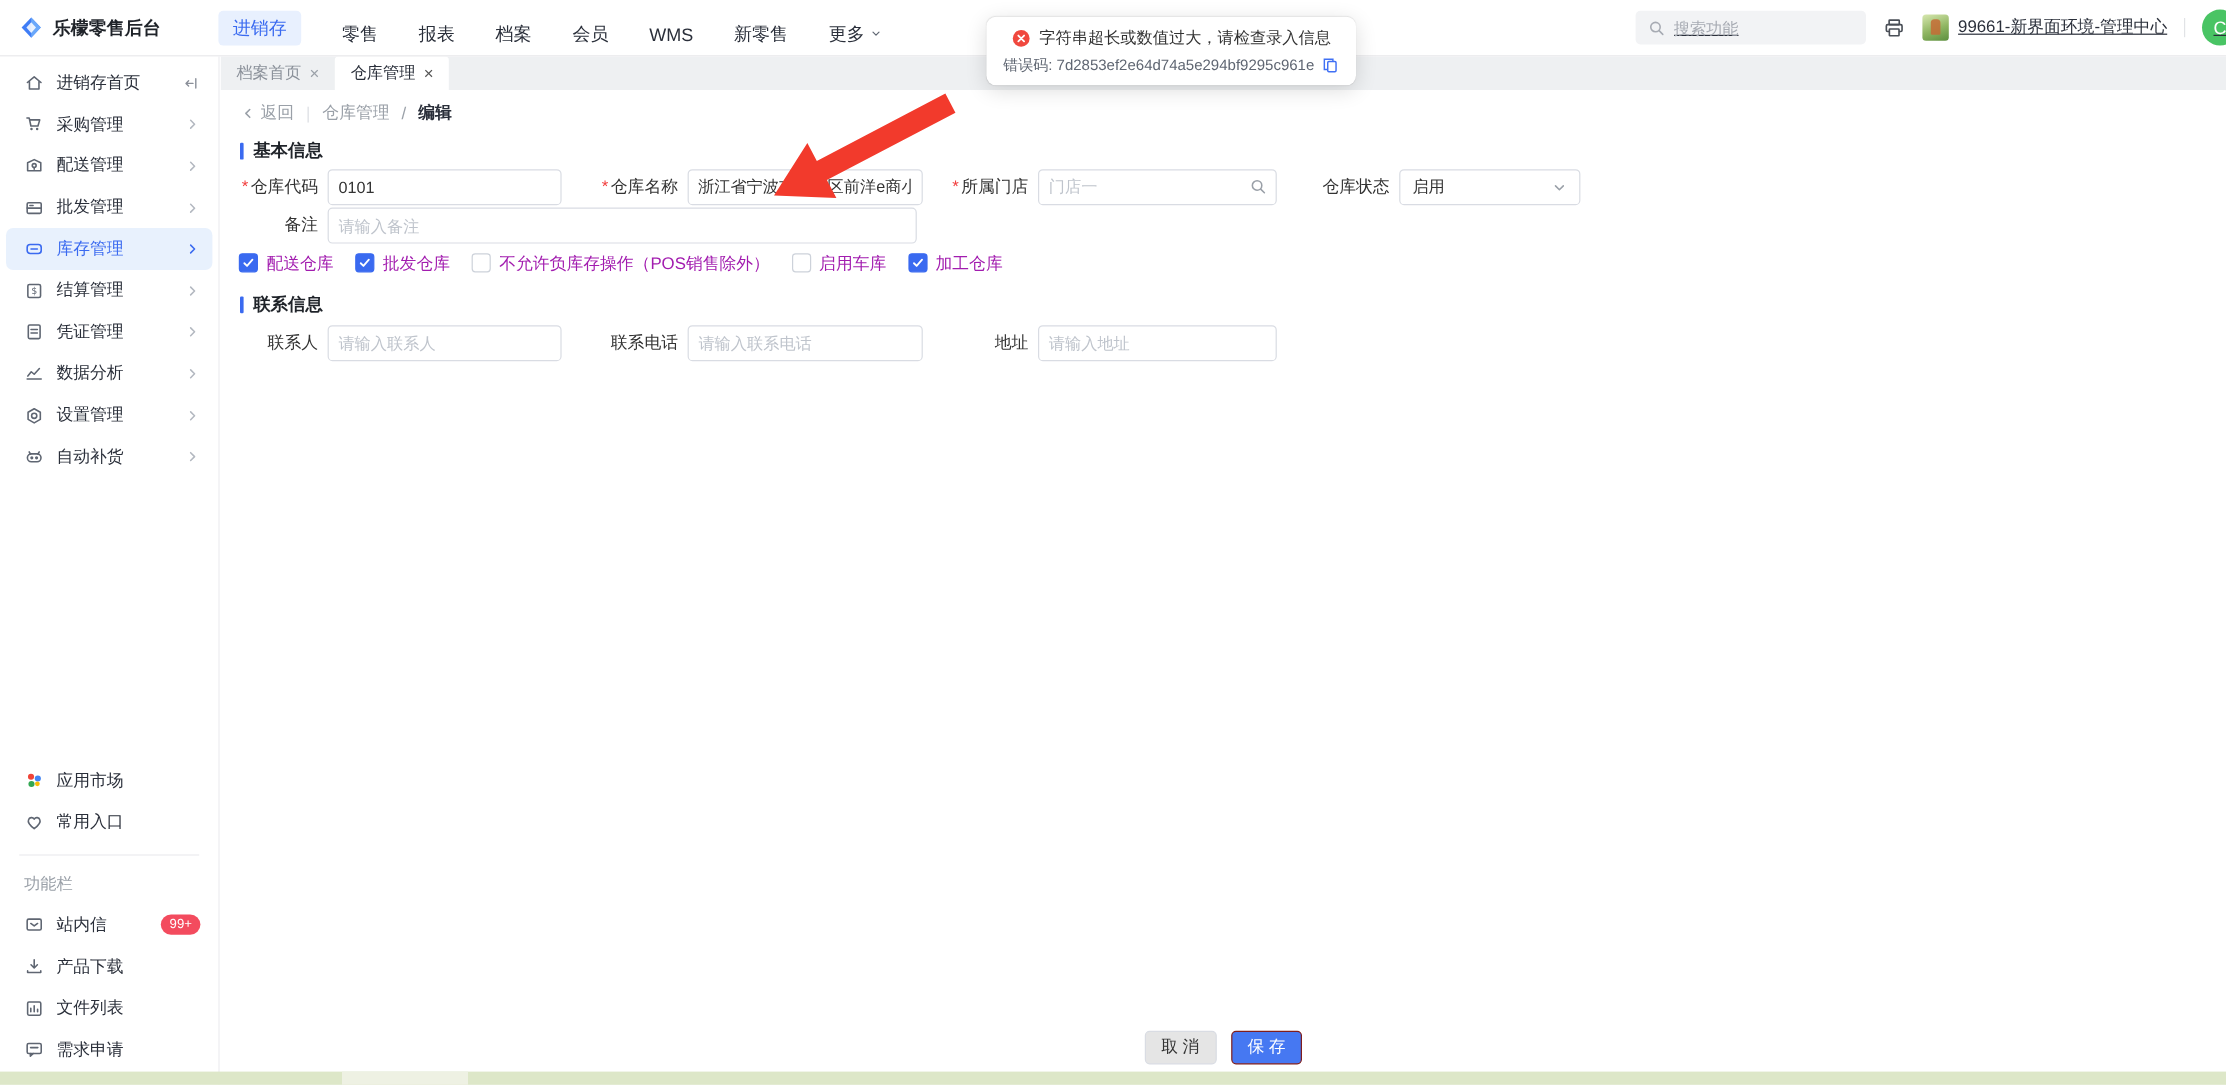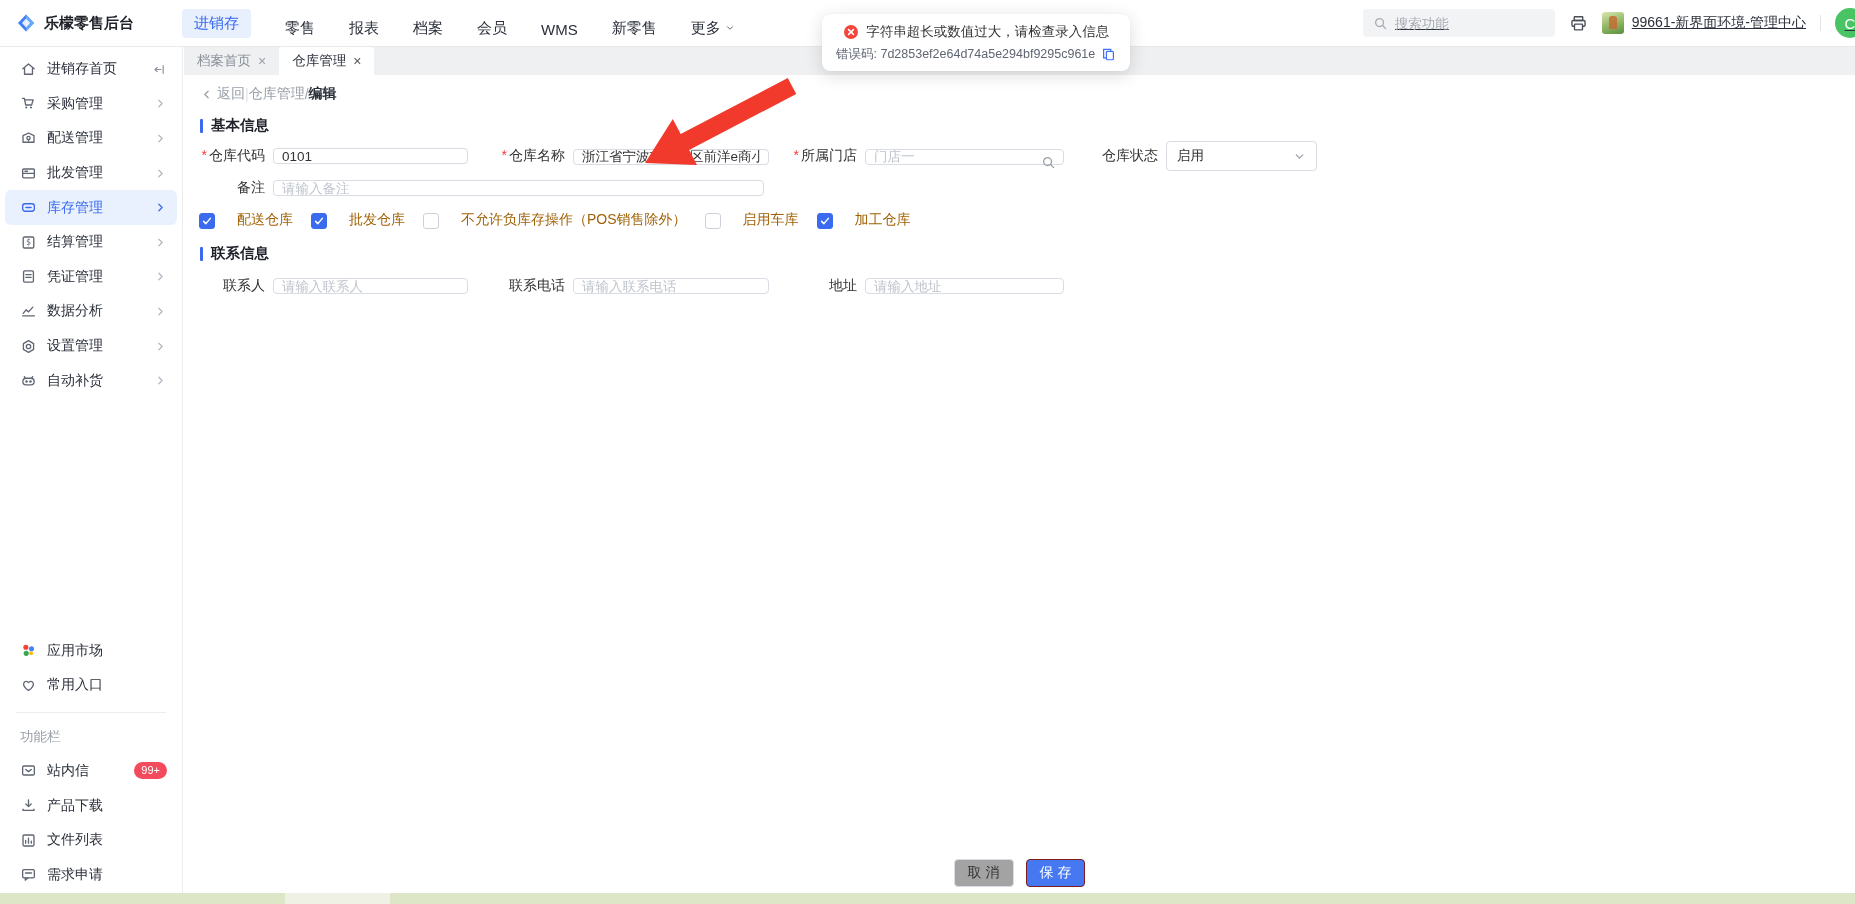--- a/index.html
+++ b/index.html
@@ -54,65 +54,65 @@
     display:flex; align-items:stretch; z-index:5; }
   .tab { display:flex; align-items:center; gap:7px; padding:12px 13px; font-size:13.5px;
     color:#8a9099; cursor:pointer; white-space:nowrap; }
   .tab.active { background:#fff; color:#2a2f3a; border-radius:3px 3px 0 0; }
   .tab-close { font-size:14px; color:#9aa0a8; line-height:1; cursor:pointer; }
   .tab.active .tab-close { color:#555; }
 
   
   .content { position:absolute; top:75px; left:184px; right:0; bottom:11px; background:#fff; font-size:14px; }
   .breadcrumb { position:absolute; top:10px; left:16px; display:flex; align-items:center;
-    color:#9aa0a8; font-size:14px; }
+    gap:10px; color:#9aa0a8; font-size:14px; }
   .bc-back { display:flex; align-items:center; gap:4px; cursor:pointer; }
   .bc-divider { color:#e0e2e6; }
   .bc-current { color:#2a2f3a; font-weight:bold; }
   .chev-left { width:13px; height:13px; transform:scaleX(-1); color:#9aa0a8; }
 
   .section-title { position:absolute; left:16px; display:flex; align-items:center; gap:8px;
     font-size:14.5px; font-weight:bold; color:#1f2329; }
   .section-title::before { content:""; width:3px; height:14px; background:#3a6af0; border-radius:1px; }
   .st-basic { top:41px; } .st-contact { top:169px; }
 
   .field { position:absolute; display:flex; align-items:center; height:30px; }
   .lbl { text-align:right; padding-right:8px; color:#333; white-space:nowrap; flex:none; }
   .req::before { content:"*"; color:#f23d3d; margin-right:2px; }
-  .tin { height:16px; border:1px solid #d9dce3; border-radius:4px; padding:0 8px; font-size:13.5px;
+  .tin { height:30px; border:1px solid #d9dce3; border-radius:4px; padding:0 8px; font-size:13.5px;
     color:#333; font-family:inherit; outline:none; width:100%; background:#fff; }
   .tin::placeholder { color:#bfc4cc; }
   .in-wrap { position:relative; flex:none; }
   .in-icon { position:absolute; right:8px; top:7px; width:15px; height:15px; color:#9aa0a8; pointer-events:none; }
   .gray-val { color:#bfc4cc !important; }
   .select { border:1px solid #d9dce3; border-radius:4px; height:30px; display:flex; align-items:center;
     justify-content:space-between; padding:0 10px; color:#333; font-size:13.5px; cursor:pointer; flex:none; }
   .sel-chev { width:13px; height:13px; transform:rotate(90deg); color:#9aa0a8; }
 
   .f-code   { top:66px; left:16px; }  .f-code .lbl { width:73px; }  .f-code .in-wrap { width:195px; }
   .f-name   { top:66px; left:300px; } .f-name .lbl { width:89px; }  .f-name .in-wrap { width:196px; }
   .f-store  { top:66px; left:590px; } .f-store .lbl { width:91px; } .f-store .in-wrap { width:199px; }
   .f-status { top:66px; left:888px; } .f-status .lbl { width:94px; } .f-status .select { width:151px; }
   .f-remark { top:98px; left:16px; }  .f-remark .lbl { width:73px; } .f-remark .in-wrap { width:491px; }
   .f-contact{ top:196px; left:16px; } .f-contact .lbl { width:73px; } .f-contact .in-wrap { width:195px; }
   .f-phone  { top:196px; left:300px; } .f-phone .lbl { width:89px; } .f-phone .in-wrap { width:196px; }
   .f-addr   { top:196px; left:590px; } .f-addr .lbl { width:91px; } .f-addr .in-wrap { width:199px; }
 
   .cb-row { position:absolute; top:136px; left:15px; display:flex; align-items:center; gap:18px; }
-  .cb { display:flex; align-items:flex-end; gap:22px; color:#a16207; cursor:pointer; white-space:nowrap; }
+  .cb { display:flex; align-items:flex-start; gap:7px; color:#a21caf; cursor:pointer; white-space:nowrap; }
   .cb-box { width:16px; height:16px; border-radius:3px; border:1px solid #cdd2da; background:#fff;
     display:flex; align-items:center; justify-content:center; flex:none; }
   .cb-box svg { width:12px; height:12px; display:none; }
   .cb.checked .cb-box { background:#3a6af0; border-color:#3a6af0; }
   .cb.checked .cb-box svg { display:block; }
 
   .footer { position:absolute; bottom:6px; left:0; right:0; display:flex; justify-content:center; gap:12px; }
   .btn { height:28px; padding:0 13px; border-radius:4px; font-size:14px; cursor:pointer;
     font-family:inherit; display:flex; align-items:center; }
-  .btn-cancel { background:#a3a3a3; border:1px solid #d9dce3; color:#333; }
+  .btn-cancel { background:#e5e5e5; border:1px solid #d9dce3; color:#333; }
   .btn-save { background:#4678f2; border:1px solid #7f1d1d; color:#fff; }
 
   
   .toast { position:absolute; left:822px; top:14px; z-index:60; background:#fff; border-radius:8px;
     padding:9px 14px 8px; box-shadow:0 4px 18px rgba(0,0,0,.14),0 0 1px rgba(0,0,0,.1); }
   .toast-line1 { display:flex; align-items:center; justify-content:center; gap:7px;
     font-size:13.5px; color:#333; white-space:nowrap; }
   .toast-line1 svg { width:16px; height:16px; flex:none; }
   .toast-line2 { display:flex; align-items:center; gap:6px; margin-top:5px;
     font-size:12.5px; color:#5f6672; white-space:nowrap; }

